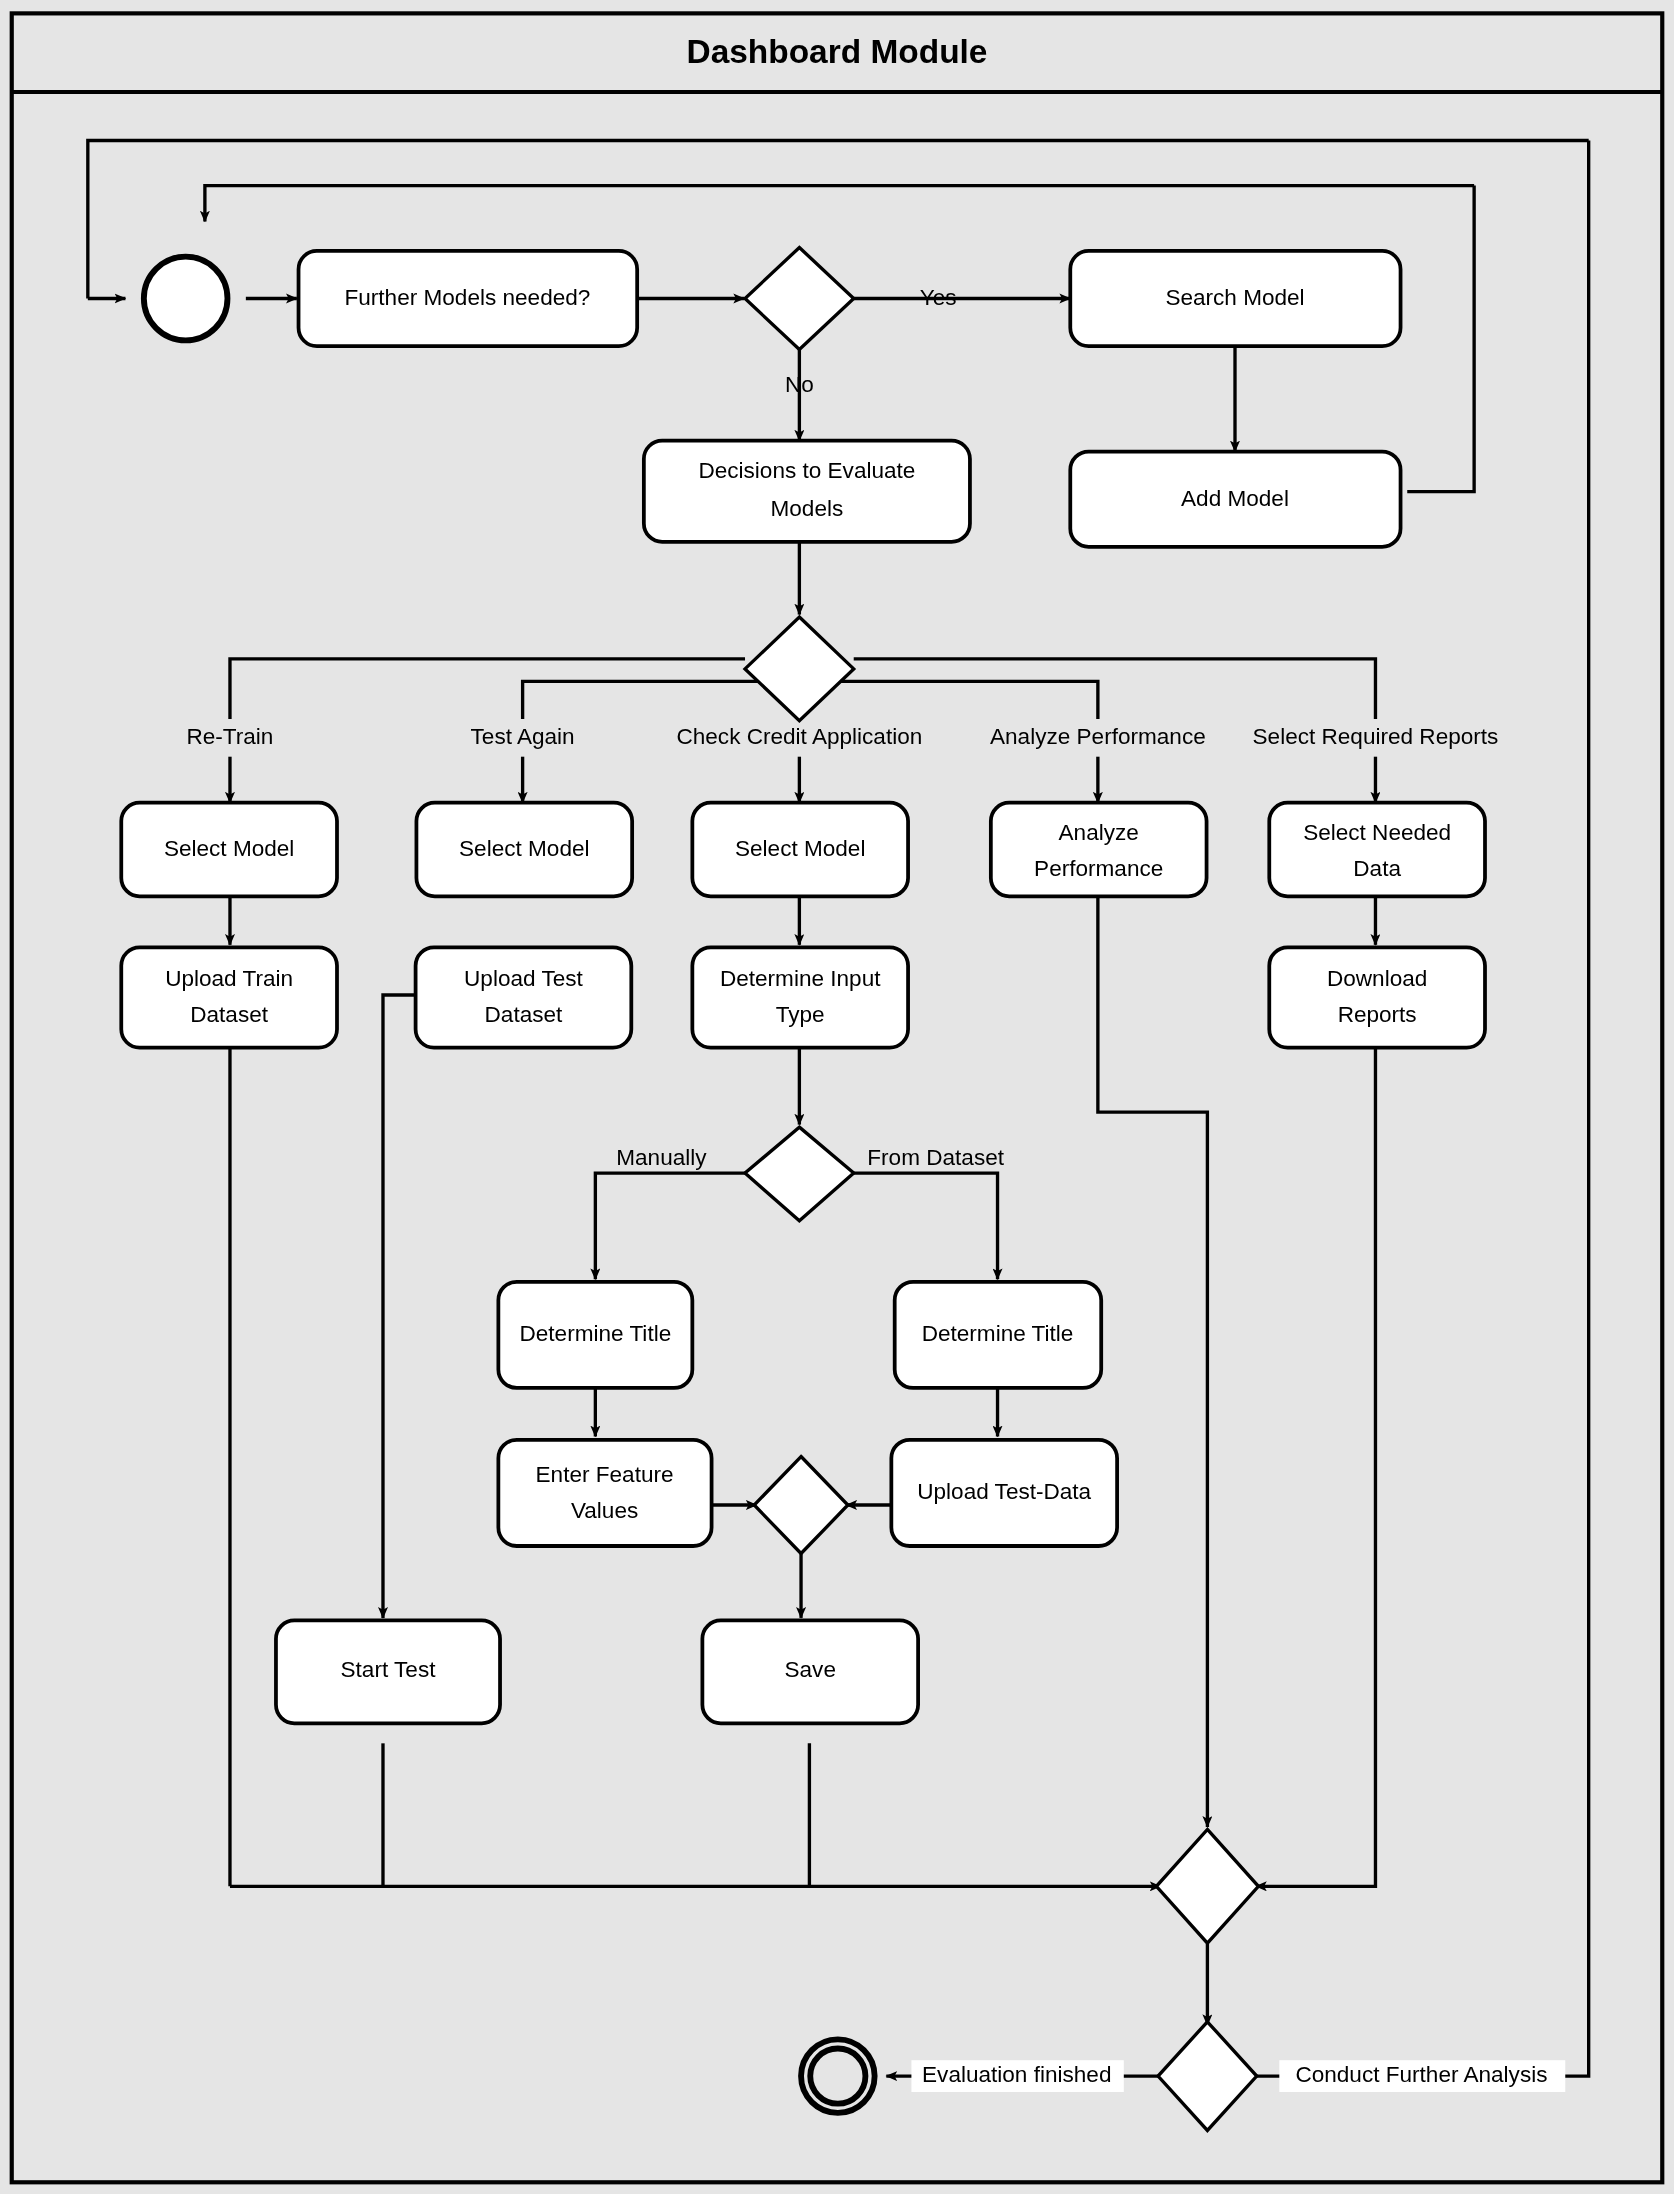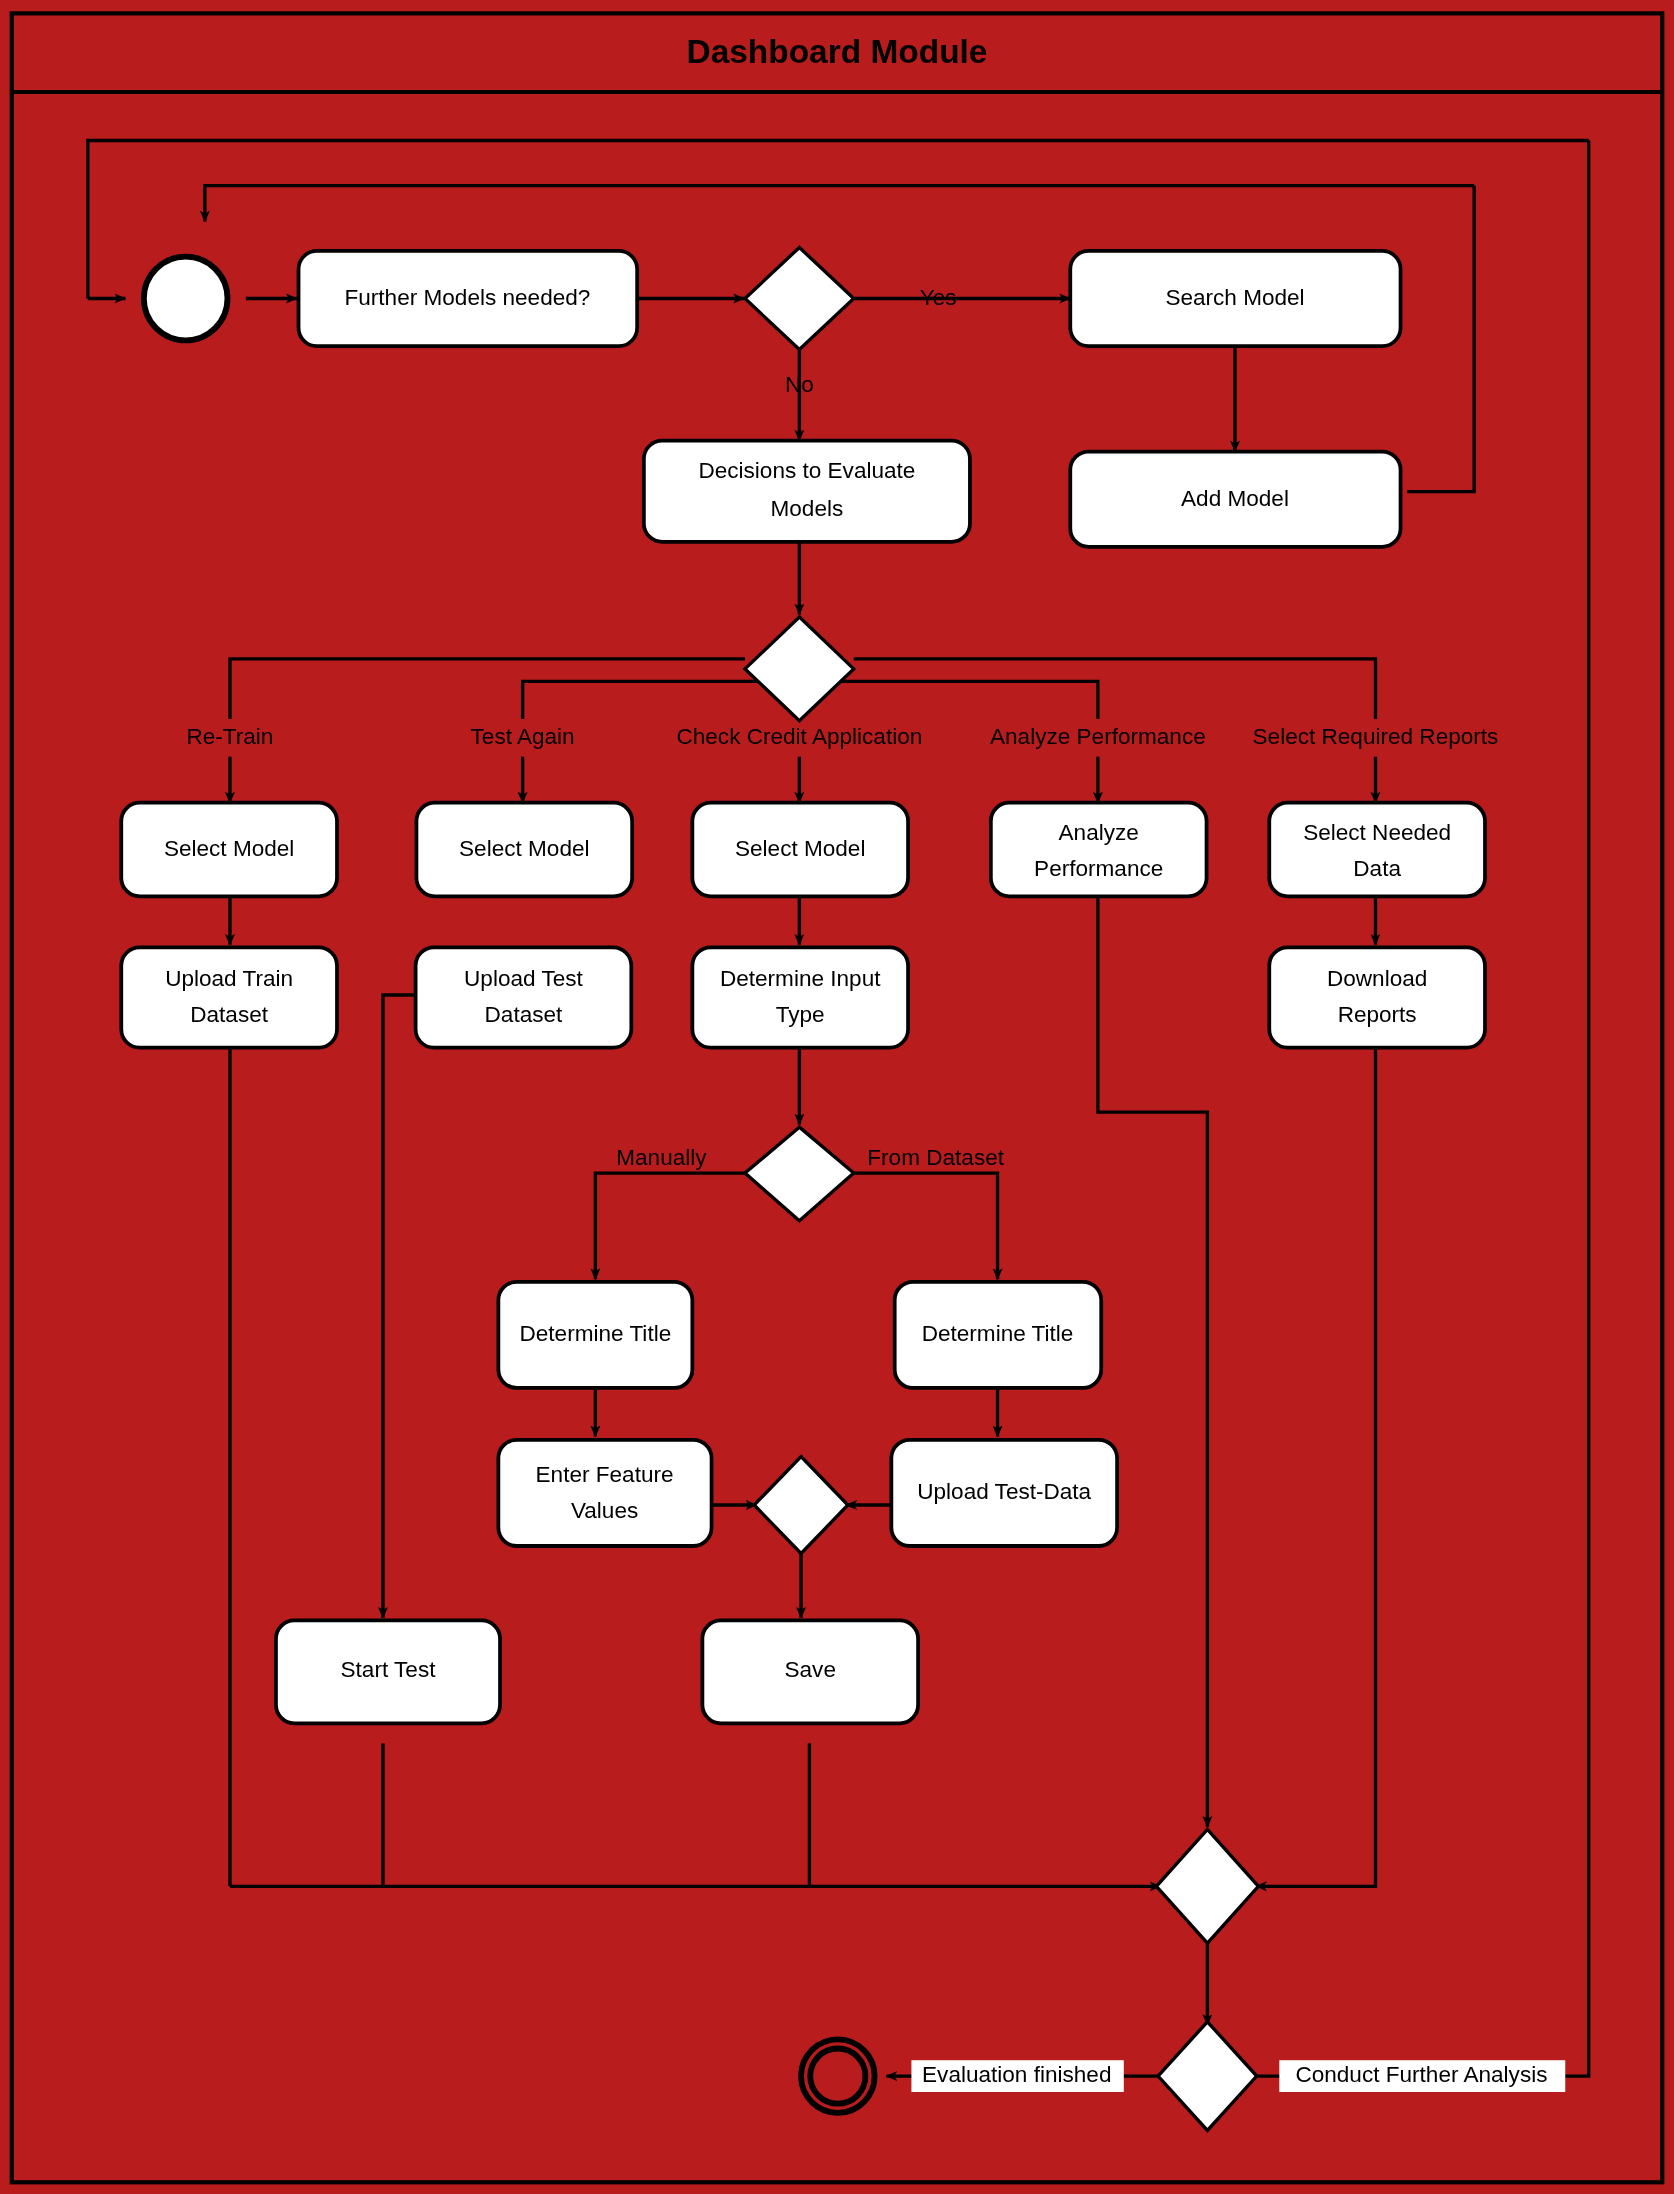--- a/index.html
+++ b/index.html
@@ -1,17 +1,17 @@
 <!DOCTYPE html>
 <html style="font-size:13.4px"><head>
 <meta charset="utf-8">
 <style>
   html,body{margin:0;padding:0;background:#ffffff;}
   body{font-family:"Liberation Sans", sans-serif;}
-  #stage{position:relative;width:1674px;height:2194px;background:#b91c1c;}
+  #stage{position:relative;width:1674px;height:2194px;background:#e5e5e5;}
   svg{position:absolute;top:0;left:0;width:1674px;height:2194px;}
   .frame{fill:none;stroke:#000;stroke-width:5;}
   .divider{stroke:#000;stroke-width:5;}
   .edge{fill:none;stroke:#000;stroke-width:4;stroke-linecap:butt;stroke-linejoin:miter;}
   .node-box{fill:#fff;stroke:#000;stroke-width:4.5;}
   .node-dia{fill:#fff;stroke:#000;stroke-width:4;}
   .ring{fill:none;stroke:#000;stroke-width:7;}
   .dot{fill:#fff;stroke:#000;stroke-width:7;}
   .arrowhead{fill:#000;}
   text{font-family:"Liberation Sans", sans-serif;fill:#000;}

